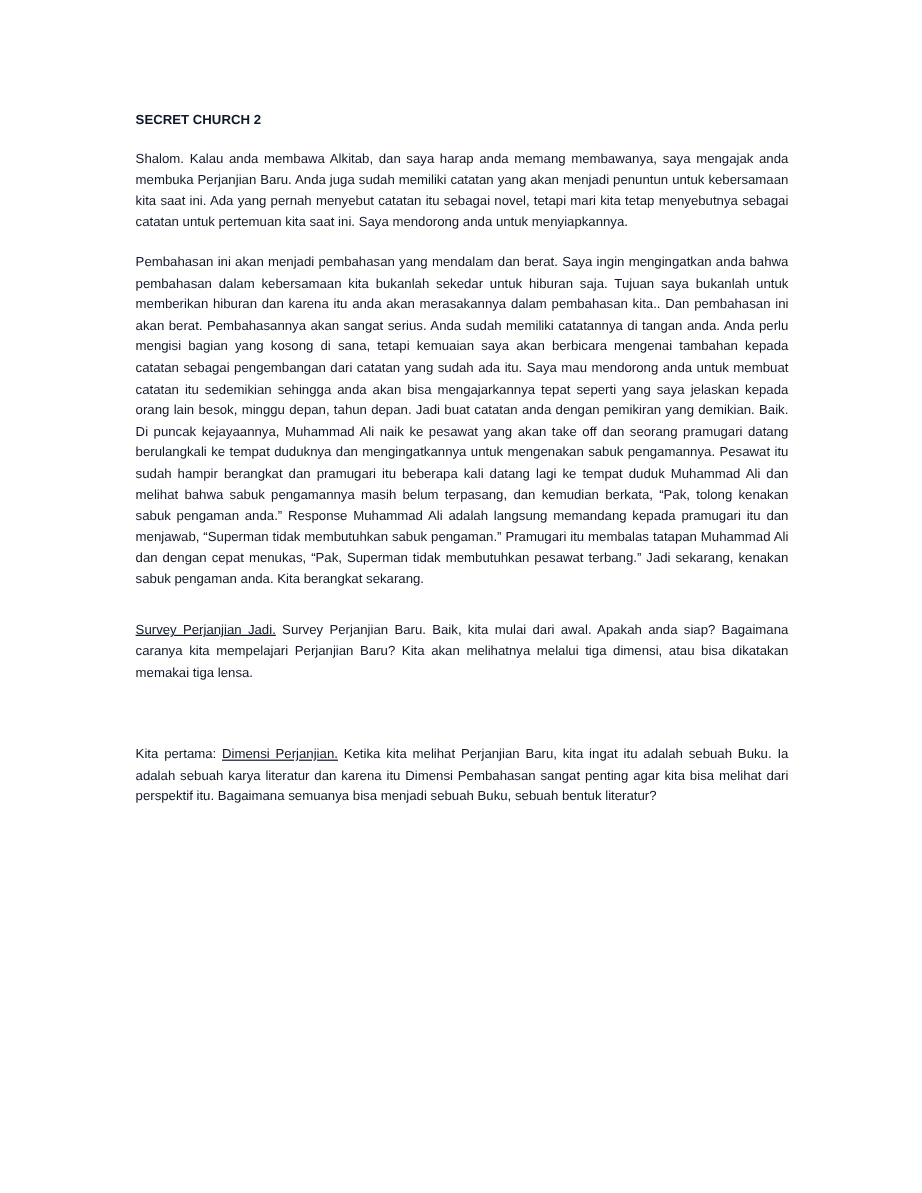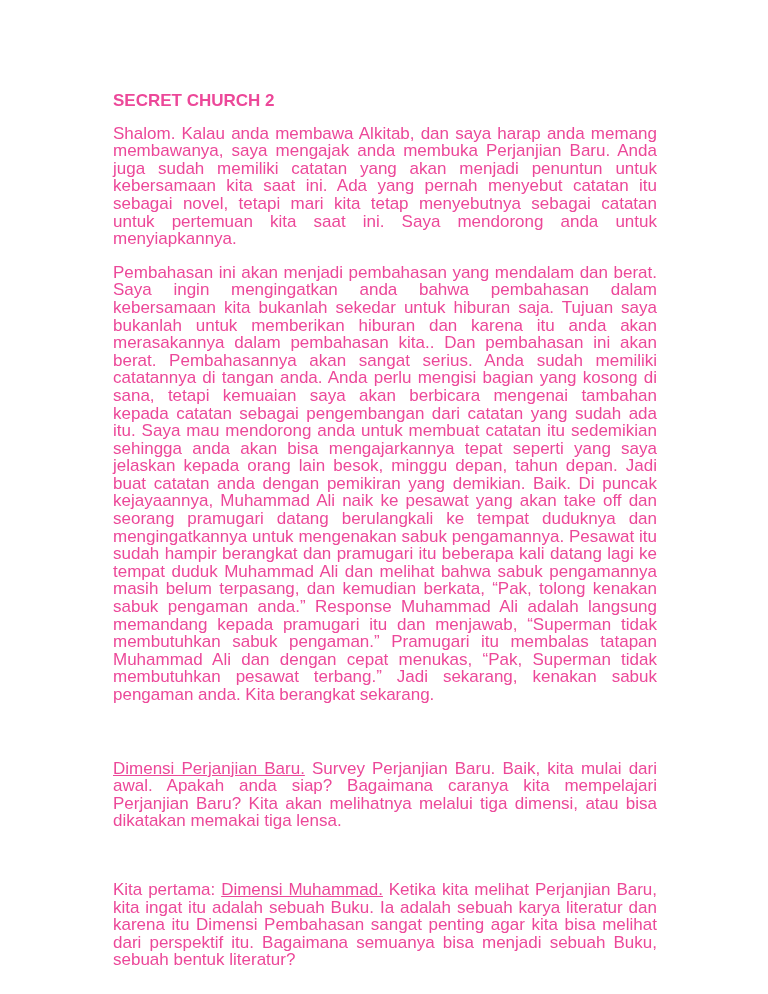--- a/index.html
+++ b/index.html
@@ -1,34 +1,34 @@
 <!DOCTYPE html>
 <html><head>
 <meta charset="utf-8">
 <style>
   html, body { margin: 0; padding: 0; background: #ffffff; }
   body { width: 768px; height: 994px; position: relative; overflow: hidden; }
   .page {
     position: absolute; left: 113px; top: 92px; width: 544px;
-    font-family: "Liberation Sans", sans-serif; font-size: 17px; line-height: 17.6px; color: #ec4899;
+    font-family: "Liberation Sans", sans-serif; font-size: 11px; line-height: 17.6px; color: #0f172a;
   }
   .title { font-weight: bold; margin: 0 0 15px 0; }
   .subtitle { margin: 0 0 33px 0; }
   p { margin: 0; text-align: justify; }
   .p1 { margin-bottom: 16px; }
-  .p2 { margin-bottom: 56px; }
+  .p2 { margin-bottom: 25px; }
   .p3 { margin-bottom: 51px; }
   .u { text-decoration: underline; }
 </style>
 </head>
 <body>
 
 <div class="page">
   <div class="title">SECRET CHURCH 2</div>
 
   <p class="p1">Shalom.  Kalau anda membawa Alkitab, dan saya harap anda memang membawanya, saya mengajak anda membuka Perjanjian Baru.  Anda juga sudah memiliki catatan yang akan menjadi penuntun untuk kebersamaan kita saat ini.  Ada yang pernah menyebut catatan itu sebagai novel, tetapi mari kita tetap menyebutnya sebagai catatan untuk pertemuan kita saat ini.  Saya mendorong anda untuk menyiapkannya.</p>
 
   <p class="p2">Pembahasan ini akan menjadi pembahasan yang mendalam dan berat.  Saya ingin mengingatkan anda bahwa pembahasan dalam kebersamaan kita bukanlah sekedar untuk hiburan saja.  Tujuan saya bukanlah untuk memberikan hiburan dan karena itu anda akan merasakannya dalam pembahasan kita..  Dan pembahasan ini akan berat. Pembahasannya akan sangat serius.  Anda sudah memiliki catatannya di tangan anda.  Anda perlu mengisi bagian yang kosong di sana, tetapi kemuaian saya akan berbicara mengenai tambahan kepada catatan sebagai pengembangan dari catatan yang sudah ada itu.  Saya mau mendorong anda untuk membuat catatan itu sedemikian sehingga anda akan bisa mengajarkannya tepat seperti yang saya jelaskan kepada orang lain besok, minggu depan, tahun depan.  Jadi buat catatan anda dengan pemikiran yang demikian.  Baik.  Di puncak kejayaannya, Muhammad Ali naik ke pesawat yang akan take off dan seorang pramugari  datang berulangkali ke tempat duduknya dan mengingatkannya untuk mengenakan sabuk pengamannya.  Pesawat itu sudah hampir berangkat dan pramugari itu beberapa kali datang lagi ke tempat duduk Muhammad Ali dan melihat bahwa sabuk pengamannya masih belum terpasang, dan kemudian berkata, “Pak, tolong kenakan sabuk pengaman anda.”  Response Muhammad Ali adalah langsung memandang kepada pramugari itu dan menjawab, “Superman tidak membutuhkan sabuk pengaman.”  Pramugari itu membalas tatapan Muhammad Ali dan dengan cepat menukas, “Pak, Superman tidak membutuhkan pesawat terbang.”  Jadi sekarang, kenakan sabuk pengaman anda.  Kita berangkat sekarang.</p>
 
-  <p class="p3"><span class="u">Dimensi Perjanjian Baru.</span><span>  Survey Perjanjian Baru.  Baik, kita mulai dari awal. Apakah anda siap?  Bagaimana caranya kita mempelajari Perjanjian Baru?  Kita akan melihatnya melalui tiga dimensi, atau bisa dikatakan memakai tiga lensa.</span></p>
+  <p class="p3"><span class="u">Survey Perjanjian Jadi.</span><span>  Survey Perjanjian Baru.  Baik, kita mulai dari awal. Apakah anda siap?  Bagaimana caranya kita mempelajari Perjanjian Baru?  Kita akan melihatnya melalui tiga dimensi, atau bisa dikatakan memakai tiga lensa.</span></p>
 
-  <p><span>Kita pertama: </span><span class="u">Dimensi Muhammad.</span><span>  Ketika kita melihat Perjanjian Baru,  kita ingat itu adalah sebuah Buku.  Ia adalah sebuah karya literatur dan karena itu Dimensi Pembahasan sangat penting agar kita bisa melihat dari perspektif itu.  Bagaimana semuanya bisa menjadi sebuah Buku, sebuah bentuk literatur?</span></p>
+  <p><span>Kita pertama: </span><span class="u">Dimensi Perjanjian.</span><span>  Ketika kita melihat Perjanjian Baru,  kita ingat itu adalah sebuah Buku.  Ia adalah sebuah karya literatur dan karena itu Dimensi Pembahasan sangat penting agar kita bisa melihat dari perspektif itu.  Bagaimana semuanya bisa menjadi sebuah Buku, sebuah bentuk literatur?</span></p>
 </div>
 
 </body></html>

